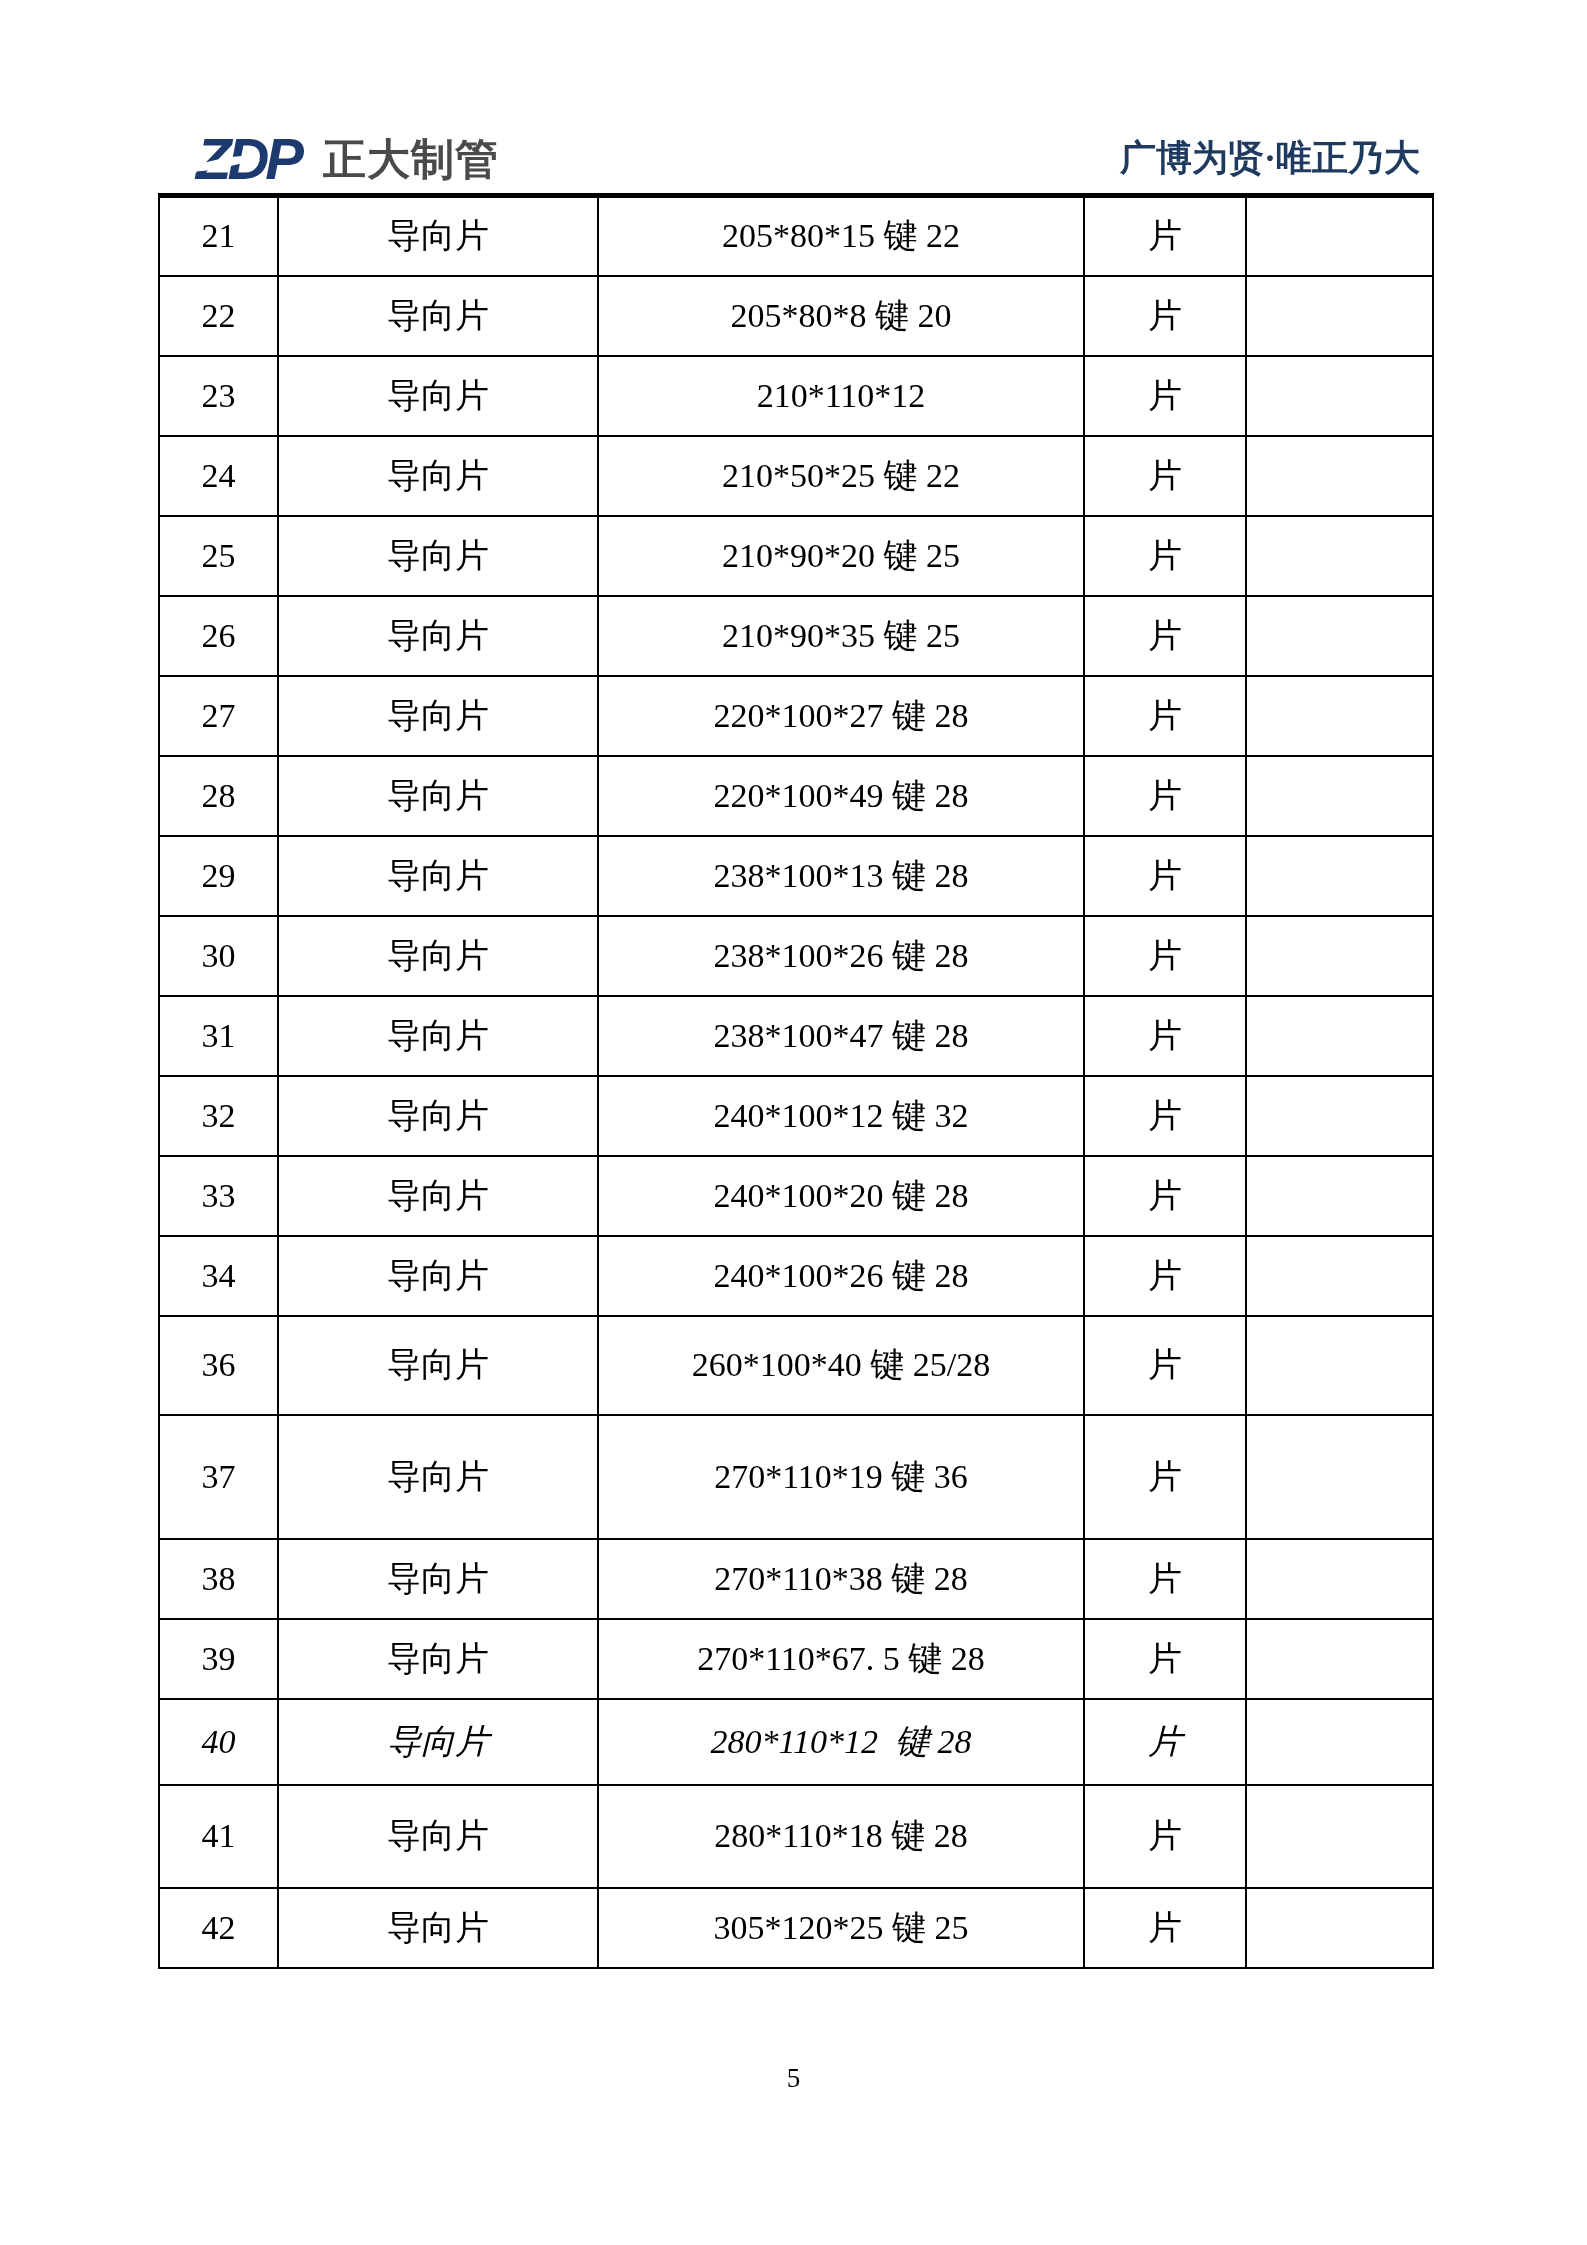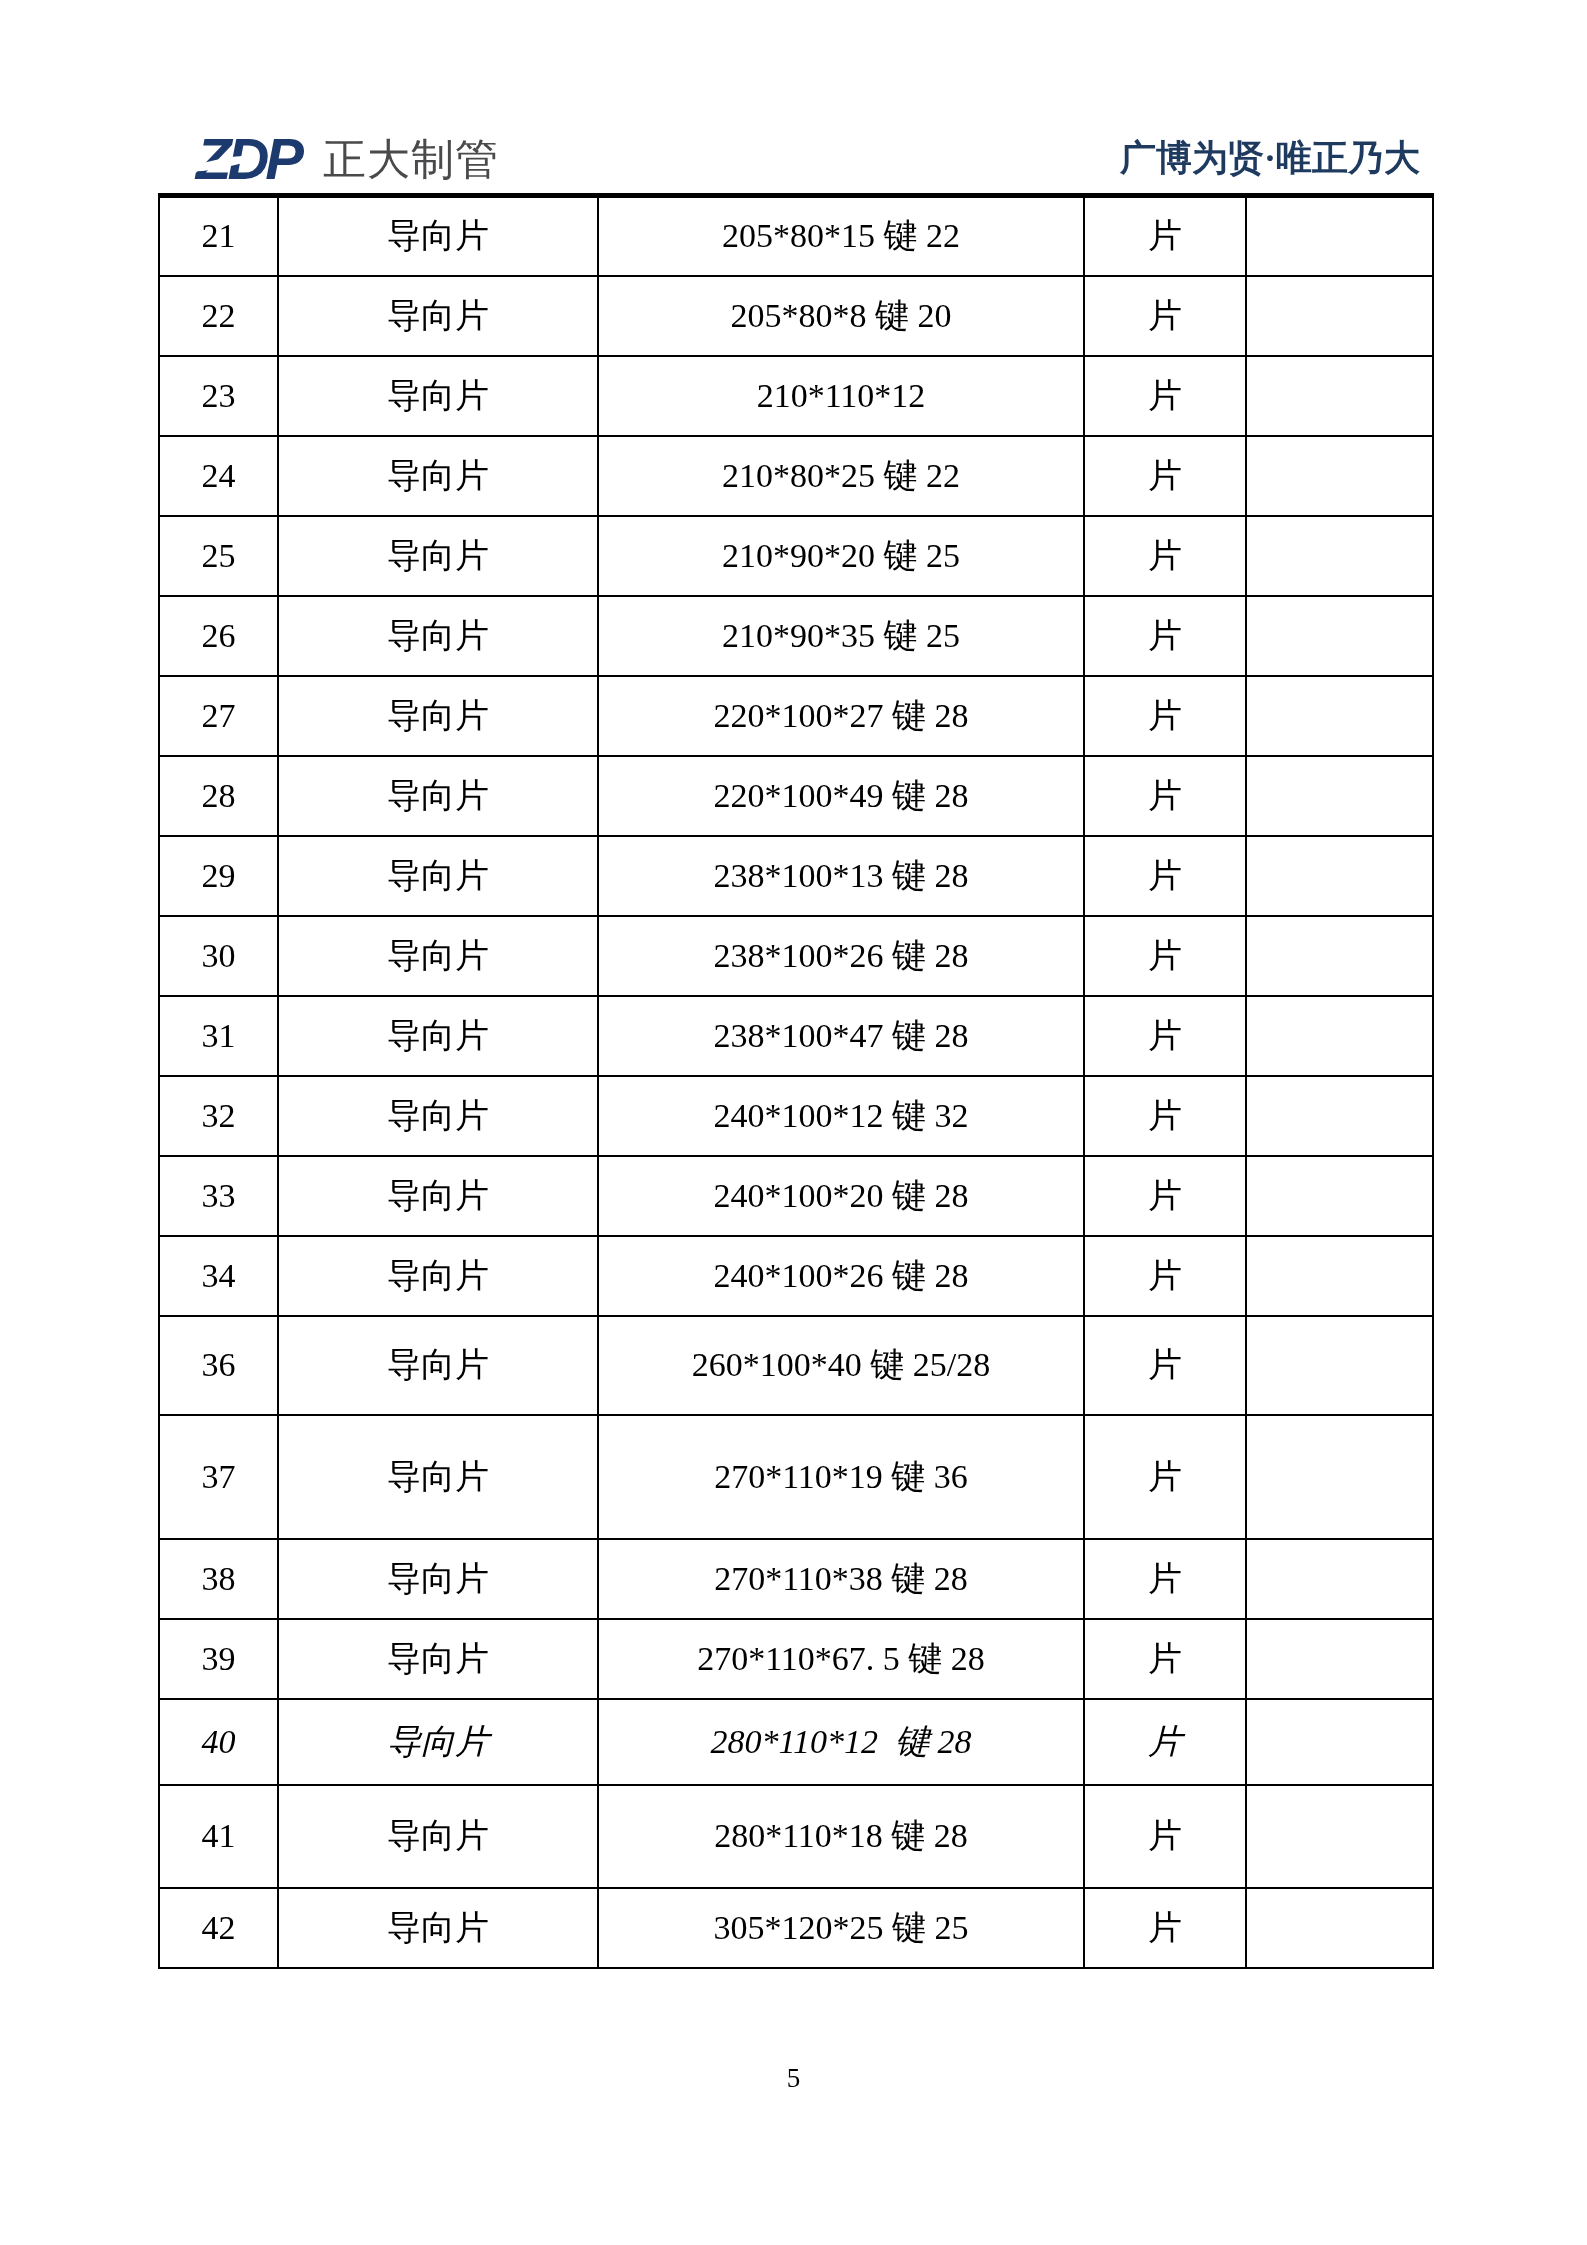--- a/index.html
+++ b/index.html
@@ -39,21 +39,21 @@
     left:-10px;
     top:29px;
     width:70px;
     height:9px;
     background:#ffffff;
     border-radius:50%;
     transform:rotate(-11deg);
   }
   .logo-cn {
     font-family:"Liberation Sans","DejaVu Sans",sans-serif;
-    font-weight:400;
+    font-weight:700;
     font-size:43px;
     letter-spacing:1px;
     color:#4a4a4c;
   }
   .tagline {
     position:absolute;
     left:1120px;
     top:140px;
     font-size:36px;
     font-weight:700;
@@ -141,21 +141,21 @@
         <tr>
     <td>23</td>
     <td>导向片</td>
     <td>210*110*12</td>
     <td>片</td>
     <td></td>
   </tr>
         <tr>
     <td>24</td>
     <td>导向片</td>
-    <td>210*80*25 键 22</td>
+    <td>210*50*25 键 22</td>
     <td>片</td>
     <td></td>
   </tr>
         <tr>
     <td>25</td>
     <td>导向片</td>
     <td>210*90*20 键 25</td>
     <td>片</td>
     <td></td>
   </tr>

